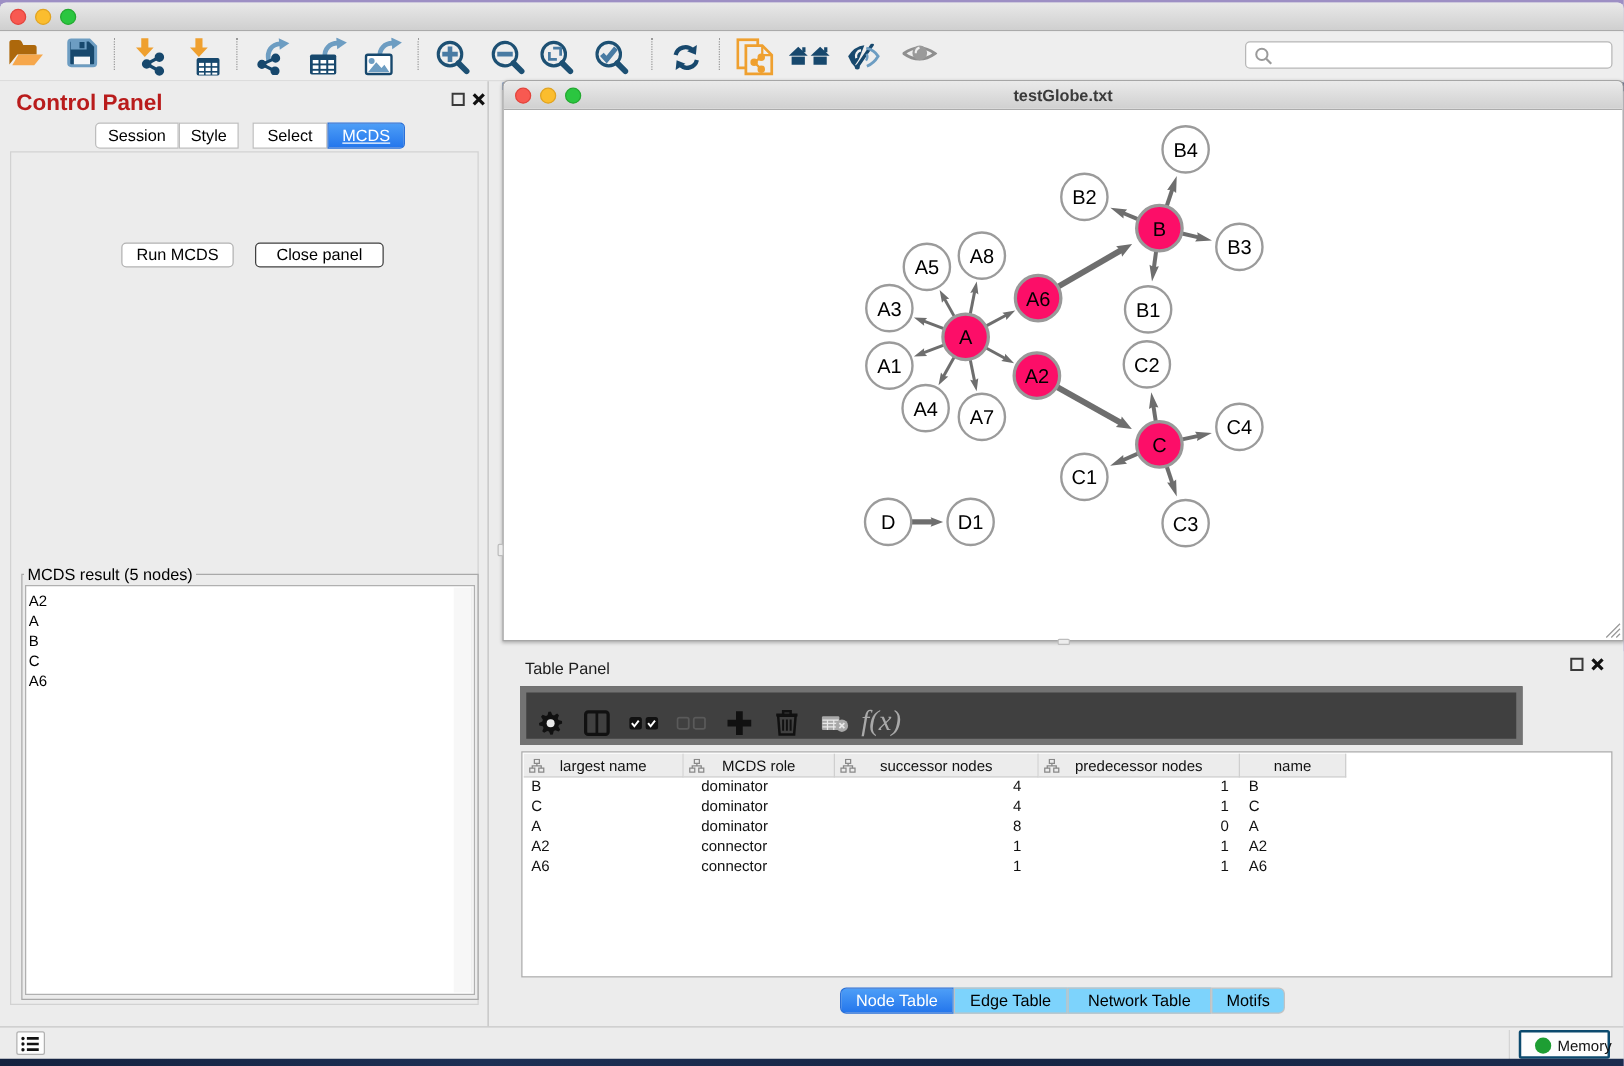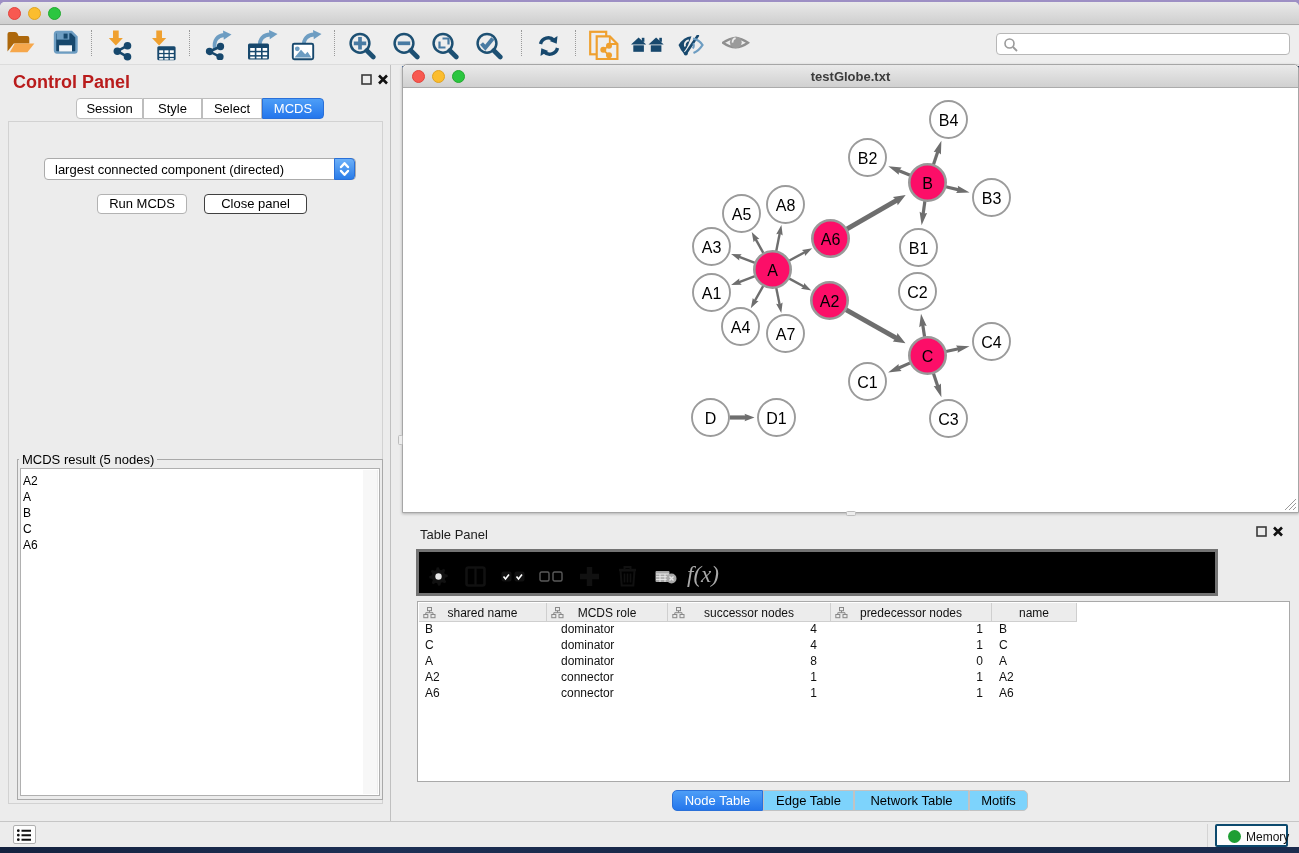--- a/index.html
+++ b/index.html
@@ -18,33 +18,33 @@
 
 #toolbar { position:absolute; left:0; top:24px; width:1299px; height:39px; background:#eeeeee; border-bottom:1px solid #dcdcdc; }
 .sep { position:absolute; top:4px; height:26px; width:0; border-left:1px dotted #9a9a9a; }
 .tbi { position:absolute; top:5px; }
 #searchbox { position:absolute; left:996px; top:7px; width:294px; height:22px; background:#ffffff; border:1px solid #b7b7b7; border-radius:4px; }
 
 #cpanel { position:absolute; left:0; top:63px; width:391px; height:757px; background:#ececec; border-right:1px solid #c0c0c0; }
 #cpanel .hdr { position:absolute; left:13px; top:7px; font-size:18px; color:#b91c1c;font-weight:bold; }
 .cptabs { position:absolute; left:76px; top:33px; height:21px; }
 .cptab { position:absolute; top:0; height:21px; border:1px solid #bdbdbd; background:#fff; color:#000; font-size:13px; text-align:center; line-height:19px; }
-.cptab.sel { background:linear-gradient(#4d9ef7,#2476ec); color:#fff; border-color:#2a70d8; }
+.cptab.sel { background:linear-gradient(#4d9ef7,#2476ec); color:#fff; border-color:#2a70d8;text-decoration:underline; }
 #cpbody { position:absolute; left:8px; top:56px; width:375px; height:683px; background:#ececec; border:1px solid #d2d2d2; }
 
 #netwin { position:absolute; left:402px; top:62px; width:897px; height:449px; background:#ffffff; border:1px solid #a6a6a6; border-radius:5px 5px 0 0; box-shadow:0 1px 3px rgba(0,0,0,0.25); }
 #nettitle { position:absolute; left:0; top:0; width:100%; height:23px; background:linear-gradient(#eaeaea,#d0d0d0); border-bottom:1px solid #ababab; border-radius:5px 5px 0 0; }
 #nettitle .t1 { left:9px; background:#f85951; border:0.5px solid #e2443c; }
 #nettitle .t2 { left:29px; background:#fbbd2e; border:0.5px solid #e0a321; }
 #nettitle .t3 { left:49px; background:#2bc640; border:0.5px solid #23a930; }
 #nettitle .title { position:absolute; left:0; right:0; top:4px; text-align:center; font-size:13px; font-weight:bold; color:#3b3b3b; }
 
 #tpanel { position:absolute; left:392px; top:519px; width:907px; height:301px; background:#ececec; }
 #tpanel .hdr { position:absolute; left:28px; top:6px; font-size:13px; color:#1d1d1d; }
-#ttoolbar { position:absolute; left:24px; top:28px; width:802px; height:47px; background:#000000; border:3px solid #737373; }
+#ttoolbar { position:absolute; left:24px; top:28px; width:802px; height:47px; background:#404040; border:5px solid #737373; }
 #tptable { position:absolute; left:25px; top:80px; width:873px; height:181px; background:#fff; border:1px solid #a9a9a9; font-size:12px; }
 .th { position:absolute; top:1px; height:19px; background:#ececec; border-right:1px solid #cfcfcf; border-bottom:1px solid #cfcfcf; }
 .th span { position:absolute; left:0; right:0; top:3px; text-align:center; font-size:12px; color:#111; }
 .tcell { position:absolute; height:16px; line-height:16px; color:#111; }
 
 .btab { position:absolute; top:0; height:21px; border:1px solid #c2c2c2; background:#7dd3fc; color:#000; font-size:13px; text-align:center; line-height:19px; }
 .btab.sel { background:linear-gradient(#4d9ef7,#2476ec); color:#fff; border-color:#2a70d8; }
 
 #statusbar { position:absolute; left:0; top:819px; width:1299px; height:27px; background:#ececec; border-top:1px solid #c6c6c6; }
 </style>
@@ -201,33 +201,25 @@
       </div>
   </div>
   <div id="cpanel">
     <div class="hdr">Control Panel</div>
     <svg class="abs" style="left:361px;top:8px;" width="30" height="13" viewBox="0 0 30 13">
         <rect x="1" y="2" width="9" height="9" fill="none" stroke="#3a3a3a" stroke-width="1.6"></rect>
         <path d="M18 2.5 L26 10.5 M26 2.5 L18 10.5" stroke="#111" stroke-width="2.6"></path>
       </svg>
     <div class="cptabs">
       <div class="cptab" style="left:0;width:67px;border-radius:4px 0 0 4px;">Session</div>
-      <div class="cptab" style="left:67px;width:59px;">Style</div>
+      <div class="cptab" style="left:67px;width:48px;">Style</div>
       <div class="cptab" style="left:126px;width:60px;">Select</div>
       <div class="cptab sel" style="left:186px;width:62px;border-radius:0 4px 4px 0;">MCDS</div>
     </div>
     <div id="cpbody">
-      <div class="abs" style="left:35px;top:36px;width:312px;height:22px;background:#fff;border:1px solid #ababab;border-radius:4px;">
-        <div class="abs" style="left:10px;top:3px;font-size:13px;color:#000;">largest connected component (directed)</div>
-        <div class="abs" style="right:0;top:-1px;width:21px;height:22px;background:linear-gradient(#6cb0f8,#2a7ce8);border-radius:0 4px 4px 0;border:1px solid #2a70d8;">
-          <svg width="19" height="20" viewBox="0 0 19 20">
-              <path d="M6 8 L9.5 4.2 L13 8 M6 12 L9.5 15.8 L13 12" fill="none" stroke="#fff" stroke-width="2.4" stroke-linecap="round" stroke-linejoin="round"></path>
-            </svg>
-        </div>
-      </div>
       <div class="abs" style="left:88px;top:72px;width:90px;height:20px;background:#fff;border:1px solid #b2b2b2;border-radius:4px;text-align:center;line-height:18px;font-size:13px;">Run MCDS</div>
       <div class="abs" style="left:195px;top:72px;width:103px;height:20px;background:#fff;border:1px solid #404040;border-radius:4px;text-align:center;line-height:18px;font-size:13px;">Close panel</div>
       <fieldset class="abs" style="left:8px;top:330px;width:366px;height:348px;border:1px solid #a9a9a9;">
         <legend style="font-size:13px;padding:0 3px;margin-left:1px;">MCDS result (5 nodes)</legend>
         <div class="abs" style="left:2px;top:1px;right:2px;bottom:3px;background:#fff;border:1px solid #b0b0b0;font-size:12px;line-height:16px;padding:4px 0 0 2px;">A2<br>A<br>B<br>C<br>A6</div>
         <div class="abs" style="right:4px;top:3px;width:15px;bottom:5px;background:#f7f7f7;border-right:1px solid #ededed;"></div>
       </fieldset>
     </div>
   </div>
   <div class="abs" style="left:1293px;top:64px;width:6px;height:7px;background:#1d3055;"></div>
@@ -372,21 +364,21 @@
       <div class="abs" style="left:268px;top:10px;font-family:'Liberation Serif',serif;font-style:italic;font-size:23px;color:#a9a9a9;">f(x)</div>
       </div>
     <div id="tptable">
       <div class="th" style="left:1px;width:128px;">
           <svg width="13" height="12" viewBox="0 0 13 12" style="position:absolute;left:4px;top:4px;">
             <rect x="4.5" y="0.5" width="4" height="3.2" fill="none" stroke="#888" stroke-width="1"></rect>
             <rect x="0.8" y="7.5" width="4" height="3.2" fill="none" stroke="#888" stroke-width="1"></rect>
             <rect x="8" y="7.5" width="4" height="3.2" fill="none" stroke="#888" stroke-width="1"></rect>
             <path d="M6.5 3.7 v2 M2.8 7.5 v-1.8 h7.2 v1.8" fill="none" stroke="#888" stroke-width="1"></path>
           </svg>
-          <span>shared name</span>
+          <span>largest name</span>
         </div>
       <div class="th" style="left:129px;width:121px;">
           <svg width="13" height="12" viewBox="0 0 13 12" style="position:absolute;left:4px;top:4px;">
             <rect x="4.5" y="0.5" width="4" height="3.2" fill="none" stroke="#888" stroke-width="1"></rect>
             <rect x="0.8" y="7.5" width="4" height="3.2" fill="none" stroke="#888" stroke-width="1"></rect>
             <rect x="8" y="7.5" width="4" height="3.2" fill="none" stroke="#888" stroke-width="1"></rect>
             <path d="M6.5 3.7 v2 M2.8 7.5 v-1.8 h7.2 v1.8" fill="none" stroke="#888" stroke-width="1"></path>
           </svg>
           <span>MCDS role</span>
         </div>

